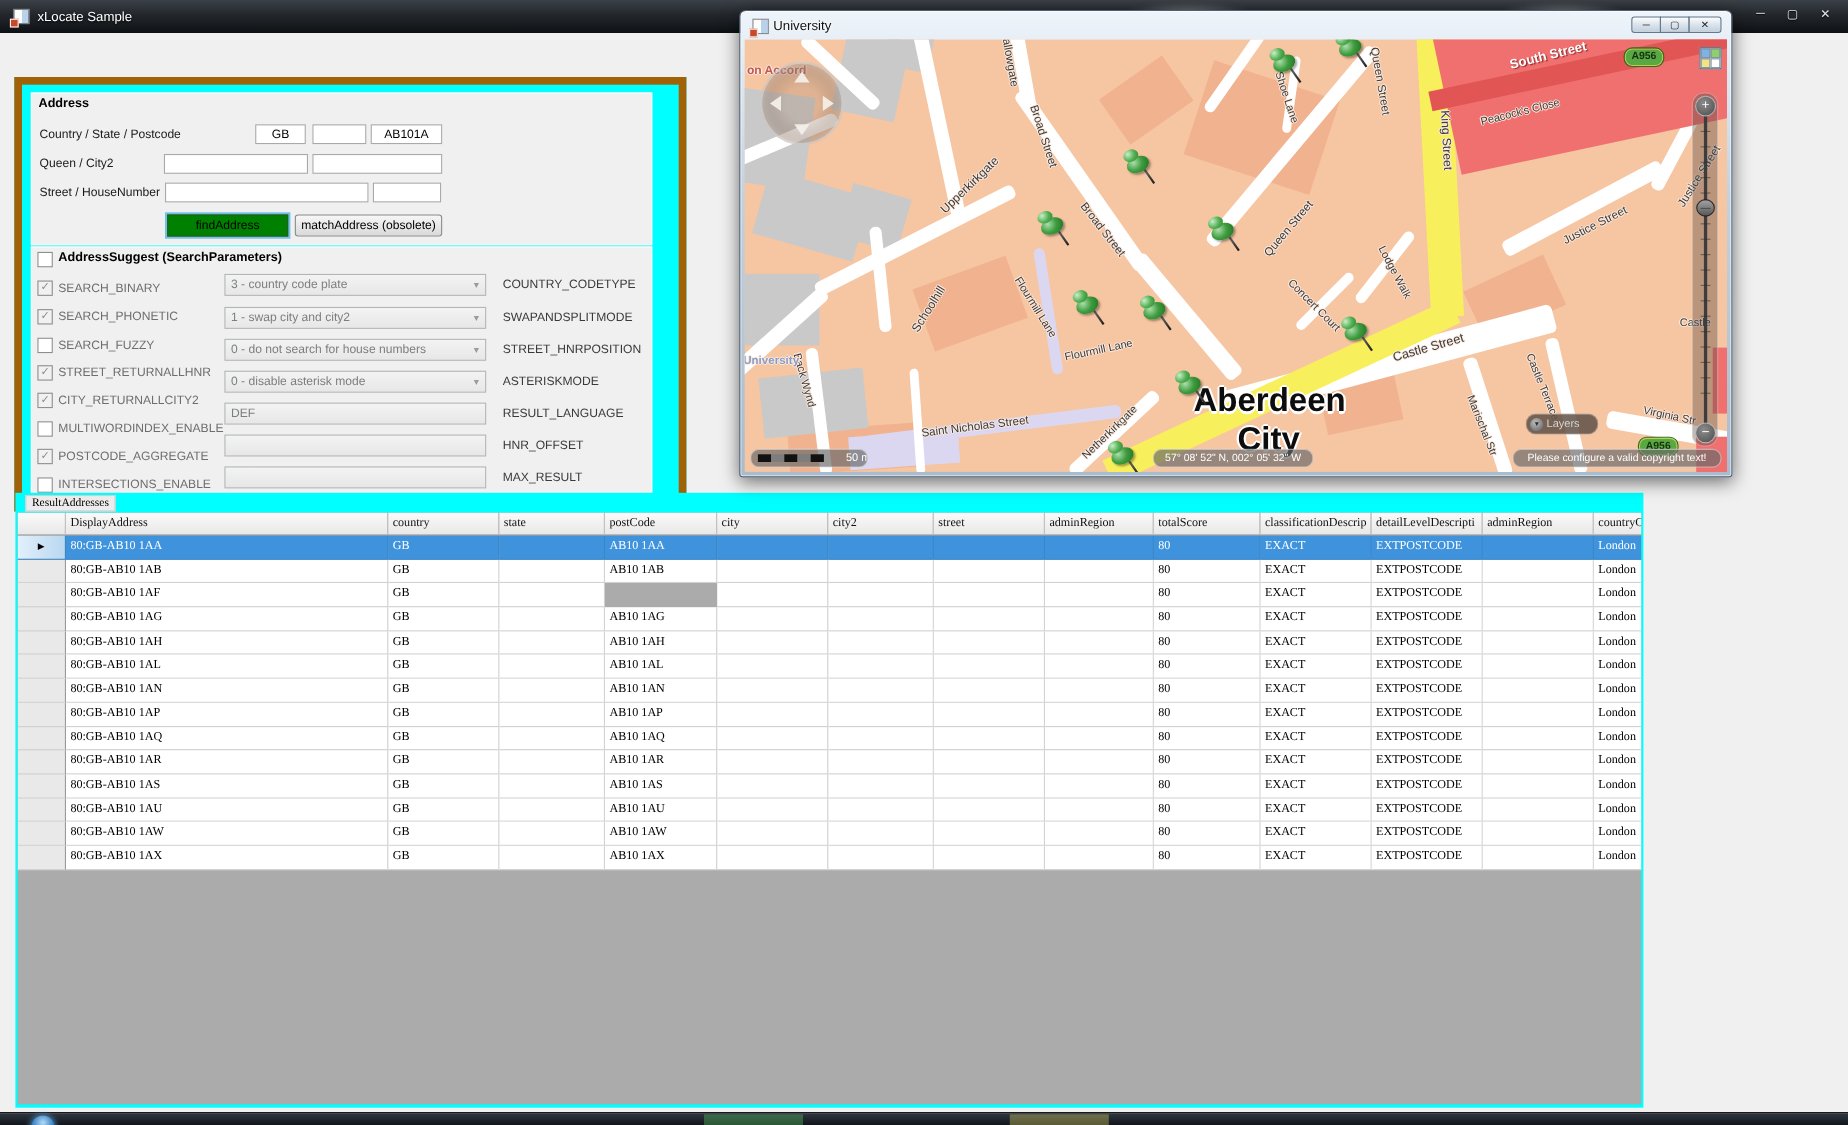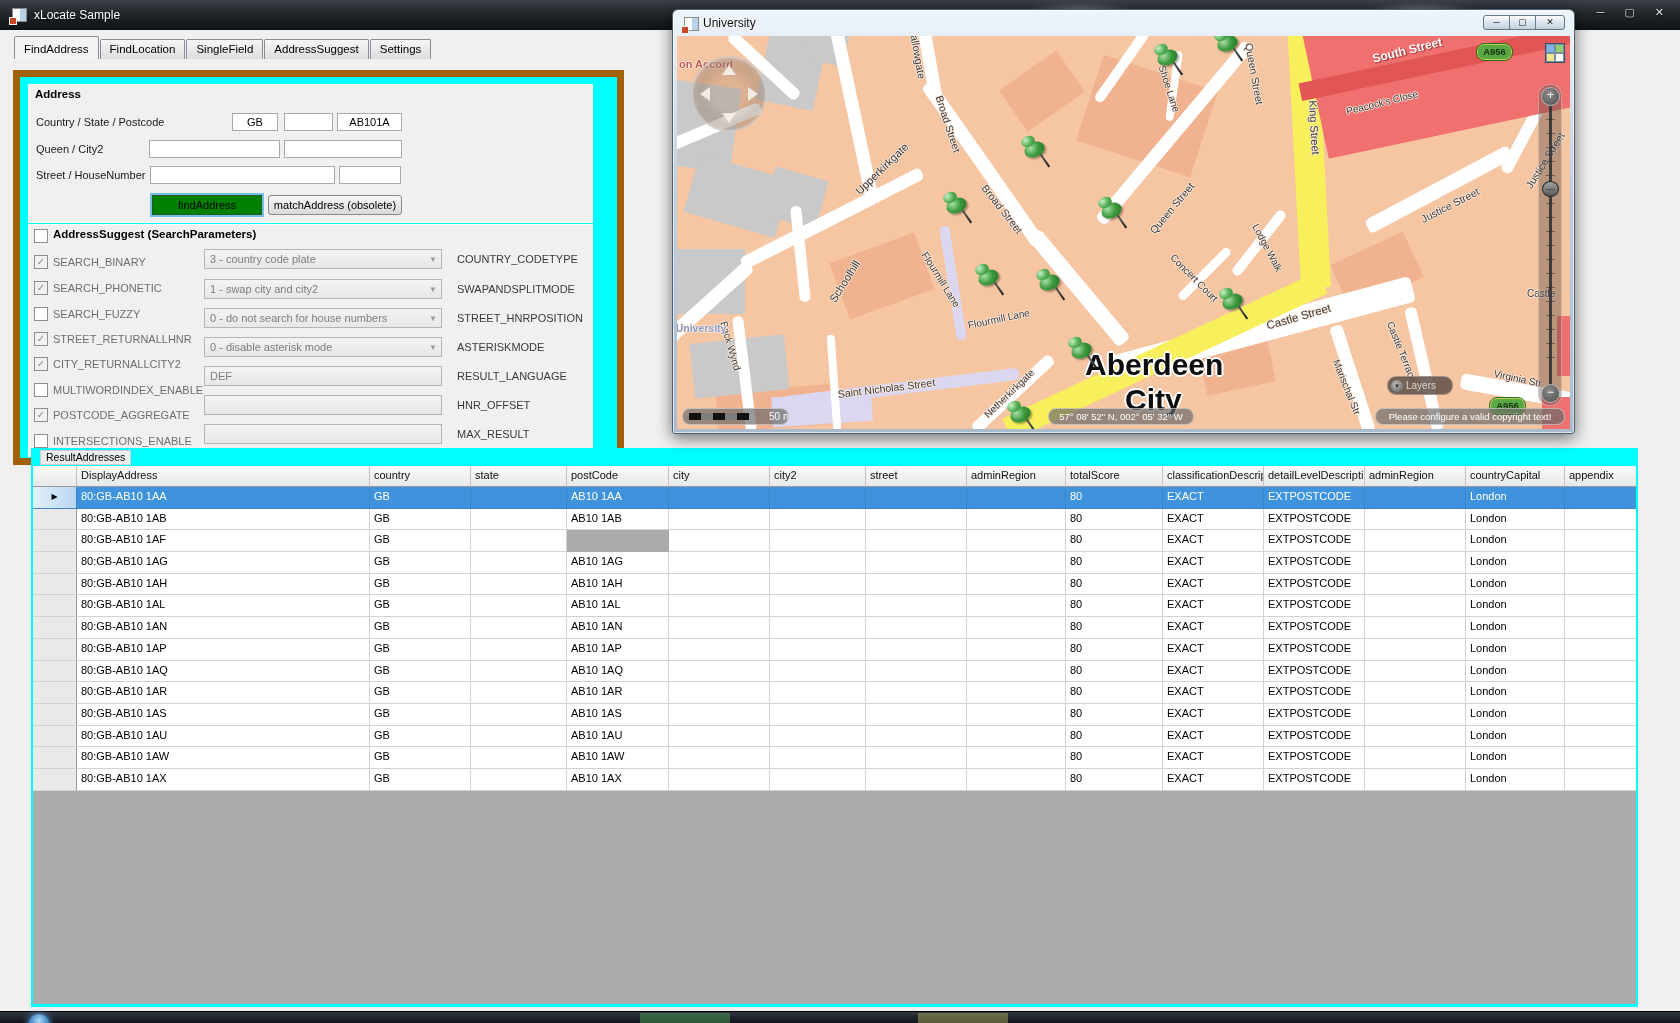--- a/index.html
+++ b/index.html
@@ -46,21 +46,21 @@
     font-size:10px;line-height:11px;text-align:center;color:#8b8b8b;}
   .cb.checked{background:#f1f1f1;}
   .cb-label{position:absolute;font-size:11px;color:#6e6e6e;white-space:nowrap;}
   .dd{position:absolute;height:20px;box-sizing:border-box;background:linear-gradient(#f3f3f3,#e7e7e7);
     border:1px solid #b2b6ba;color:#7e7e7e;font-size:11px;line-height:18px;padding:0 18px 0 5px;
     overflow:hidden;white-space:nowrap;}
   .dd .arr{position:absolute;right:4px;top:1px;color:#9a9a9a;font-size:8px;}
   .param-name{position:absolute;font-size:11px;color:#3a3a3a;white-space:nowrap;}
 
   
-  .results{position:absolute;left:31px;top:448px;width:1607px;height:559px;background:var(--cyan,#00ffff);}
+  .results{position:absolute;left:14px;top:448px;width:1480px;height:559px;background:var(--cyan,#00ffff);font-family:Liberation Serif, serif;}
   .results-label{position:absolute;left:9px;top:2px;font-size:10.5px;background:#ececec;
     padding:0 5px;line-height:13px;border:1px solid #cfcfcf;}
   .grid-area{position:absolute;left:2px;top:18px;right:2px;bottom:3px;background:#ababab;overflow:hidden;}
   .grid-table{position:absolute;left:0;top:0;}
   .grid-row{display:flex;height:21.7px;}
   .grid-row.hdr{height:21px;}
   .cell{box-sizing:border-box;border-right:1px solid #d2d2d2;border-bottom:1px solid #d2d2d2;
     padding:3px 0 0 4px;overflow:hidden;white-space:nowrap;background:#fff;font-size:11px;}
   .hdr .cell{background:linear-gradient(#fafafa,#e8e8e8);border-right:1px solid #c2c2c2;
     border-bottom:1px solid #9a9a9a;color:#111;}
@@ -160,21 +160,20 @@
     <div class="glow" style="left:1360px"></div>
     <span class="form-icon main-icon"></span>
     <span class="main-title-text">xLocate Sample</span>
     <div class="win-controls">
       <span>─</span>
       <span>▢</span>
       <span>✕</span>
     </div>
   </div>
 
-  <div class="tabstrip"><div class="tab active">FindAddress</div><div class="tab">FindLocation</div><div class="tab">SingleField</div><div class="tab">AddressSuggest</div><div class="tab">Settings</div></div>
 
   <div class="tabpage">
 
     <div class="group" style="left:8px;top:7px;width:563px;height:137px">
       <div class="group-title">Address</div>
       <div class="lbl" style="left:7px;top:31px">Country / State / Postcode</div>
       <div class="tb center" style="left:203px;top:28px;width:38px">GB</div>
       <div class="tb center" style="left:255px;top:28px;width:41px"></div>
       <div class="tb center" style="left:308px;top:28px;width:57px">AB101A</div>
       <div class="lbl" style="left:7px;top:58px">Queen / City2</div>

